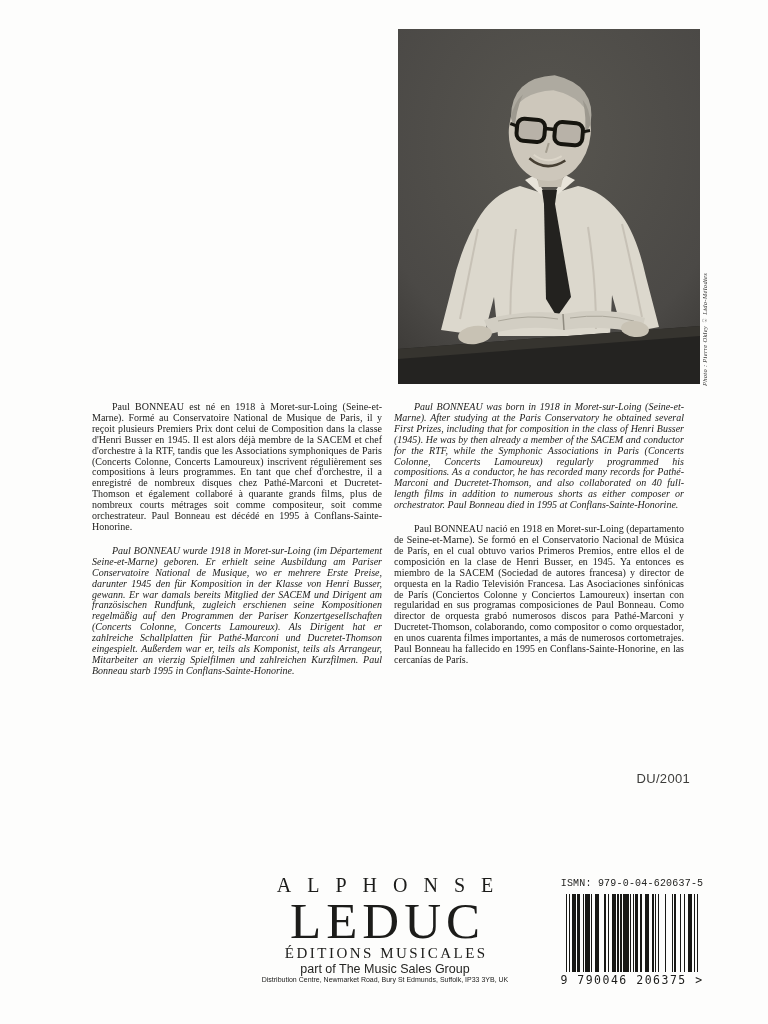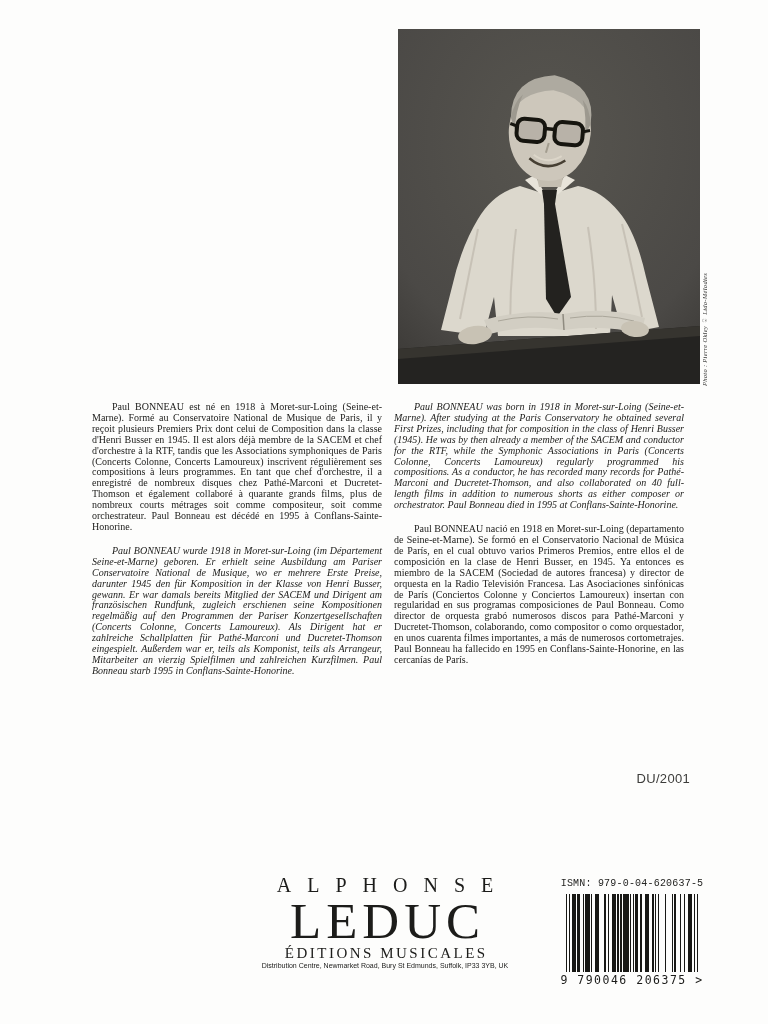--- a/index.html
+++ b/index.html
@@ -149,20 +149,21 @@
     <p>Paul BONNEAU nació en 1918 en Moret-sur-Loing (departamento de Seine-et-Marne). Se formó en el Conservatorio Nacional de Música de París, en el cual obtuvo varios Primeros Premios, entre ellos el de composición en la clase de Henri Busser, en 1945. Ya entonces es miembro de la SACEM (Sociedad de autores francesa) y director de orquesta en la Radio Televisión Francesa. Las Asociaciones sinfónicas de París (Conciertos Colonne y Conciertos Lamoureux) insertan con regularidad en sus programas composiciones de Paul Bonneau. Como director de orquesta grabó numerosos discos para Pathé-Marconi y Ducretet-Thomson, colaborando, como compositor o como orquestador, en unos cuarenta filmes importantes, a más de numerosos cortometrajes. Paul Bonneau ha fallecido en 1995 en Conflans-Sainte-Honorine, en las cercanías de París.</p>
   </div>
 </div>
 
 <div class="ref-code">DU/2001</div>
 
 <div class="logo">
   <div class="logo-alphonse">ALPHONSE</div>
   <div class="logo-leduc">LEDUC</div>
   <div class="logo-editions">ÉDITIONS MUSICALES</div>
+  <div class="logo-group">part of The Music Sales Group</div>
   <div class="logo-address">Distribution Centre, Newmarket Road, Bury St Edmunds, Suffolk, IP33 3YB, UK</div>
 </div>
 
 <div class="barcode">
   <div class="ismn">ISMN: 979-0-04-620637-5</div>
   <div class="bars"><svg viewBox="0 0 95 60" width="132" height="78" preserveAspectRatio="none" shape-rendering="crispEdges">
         <rect x="0" y="0" width="1" height="60" fill="#181815"></rect>
         <rect x="2" y="0" width="1" height="60" fill="#181815"></rect>
         <rect x="4" y="0" width="1" height="60" fill="#181815"></rect>
         <rect x="5" y="0" width="1" height="60" fill="#181815"></rect>

